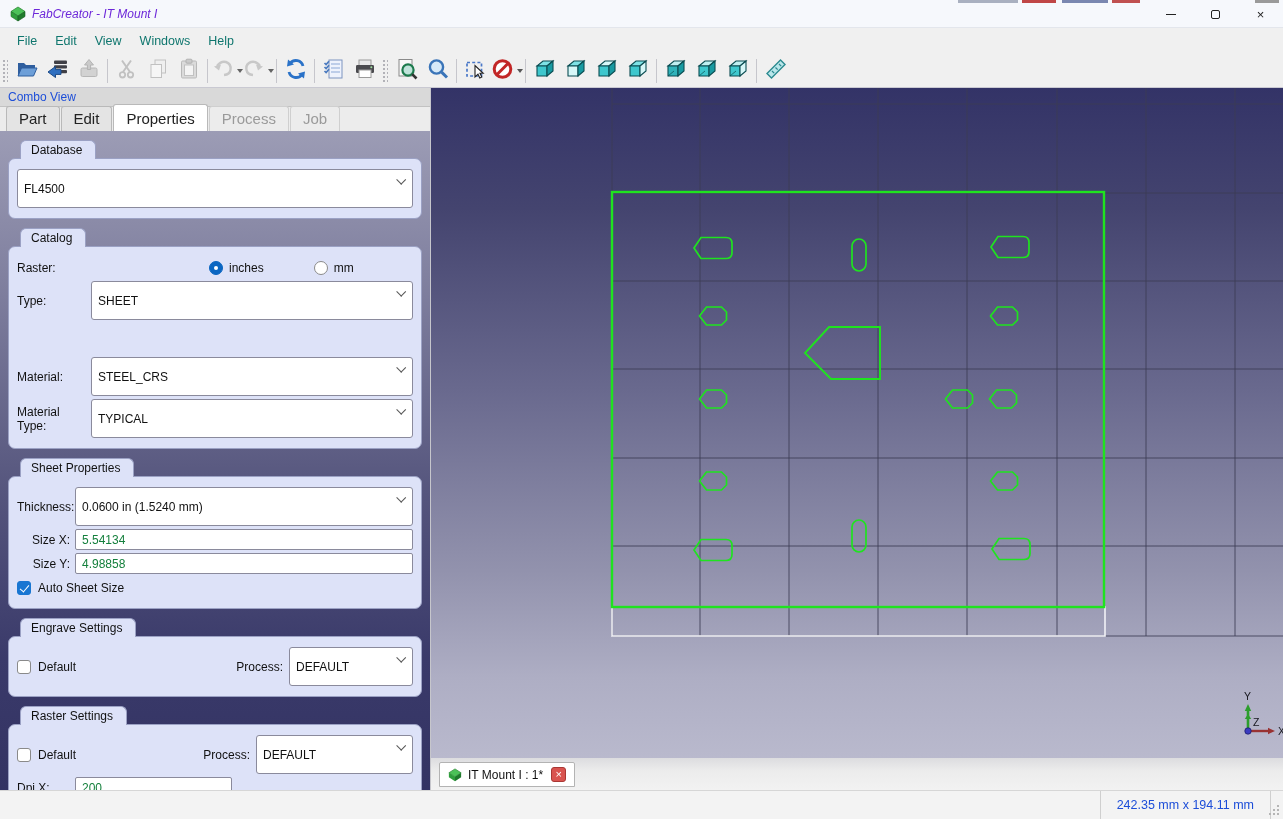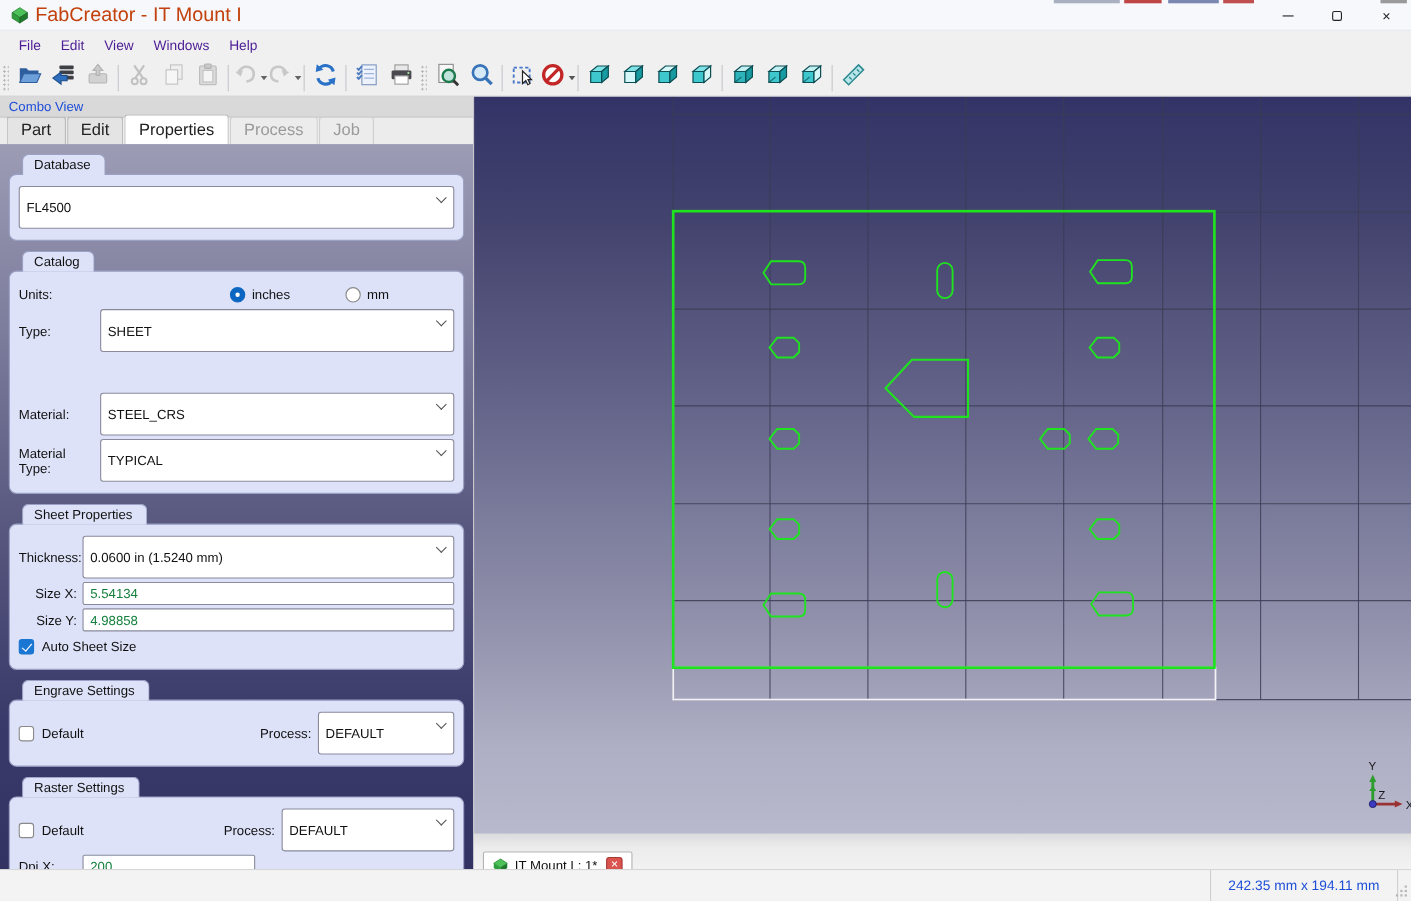--- a/index.html
+++ b/index.html
@@ -8,31 +8,31 @@
 
   .window { position:relative; width:1283px; height:819px; background:#f0f0f0;
             outline:1px solid #6f6f7a; overflow:hidden; }
 
   
   .titlebar { position:absolute; left:0; top:0; width:1283px; height:28px;
               background:#f6f8fc; border-bottom:1px solid #e3e6ec;
               display:flex; align-items:center; }
   .artifact { position:absolute; top:0; height:3px; }
   .appicon { display:inline-flex; width:16px; height:16px; margin:0 6px 0 10px; }
-  .wtitle { font-size:18px; color:#c2410c; }
+  .wtitle { font-size:12px; color:#6d28d9;font-style:italic; }
   .winbtns { position:absolute; right:0; top:0; height:28px; display:flex; }
   .winbtn { width:45px; height:28px; display:flex; align-items:center; justify-content:center;
             font-size:13px; color:#222; cursor:default; }
   .maxglyph { width:9px; height:9px; border:1.2px solid #222; border-radius:2px; }
   .minglyph { width:10px; height:0; border-top:1.2px solid #222; }
 
   
   .menubar { position:absolute; left:0; top:28px; width:1283px; height:26px;
              background:#f0f0f0; display:flex; align-items:center; padding-left:8px; }
-  .menuitem { font-size:12.5px; color:#4c1d95; padding:3px 9px; border-radius:3px; }
+  .menuitem { font-size:12.5px; color:#0f766e; padding:3px 9px; border-radius:3px; }
 
   
   .toolbar { position:absolute; left:0; top:54px; width:1283px; height:34px;
              background:#f0f0f0; border-bottom:1px solid #c9c9d2;
              display:flex; align-items:center; }
   .tb-handle { width:6px; height:24px; margin:0 3px 0 2px;
                background-image:radial-gradient(#b2b2b8 1px, transparent 1.1px);
                background-size:4px 4px; }
   .tb-btn { width:31px; height:30px; display:flex; align-items:center; justify-content:center;
             border-radius:3px; position:relative; }
@@ -92,21 +92,21 @@
                 color:#fdfdf3; font-size:24px; font-family:"Liberation Sans",sans-serif; }
 
   
   .viewport { position:absolute; left:431px; top:88px; width:852px; height:670px;
               background:linear-gradient(180deg,#333367 0%,#44446f 18%,#69698e 45%,#9292ad 72%,#aeaec4 88%,#b9b9cd 100%); }
   .viewport svg { position:absolute; left:0; top:0; }
 
   
   .mdi-tabbar { position:absolute; left:431px; top:758px; width:852px; height:32px;
                 background:linear-gradient(180deg,#dcdcdf 0%,#ececec 40%,#f2f2f2 100%); }
-  .mdi-tab { position:absolute; left:8px; top:16px; height:25px; background:#fff;
+  .mdi-tab { position:absolute; left:8px; top:4px; height:25px; background:#fff;
              border:1px solid #b3b3b3; border-radius:2px 2px 0 0; display:flex; align-items:center;
              padding:0 8px; font-size:12px; color:#111; }
   .mdi-tab .appicon { width:14px; height:14px; margin:0 6px 0 0; }
   .tabclose { width:15px; height:15px; margin-left:8px; background:#d9534f; border:1px solid #a93734;
               border-radius:3px; color:#fff; font-size:11px; line-height:13px; text-align:center; }
 
   
   .statusbar { position:absolute; left:0; top:790px; width:1283px; height:29px; background:#f3f3f3;
                border-top:1px solid #d6d6d6; display:flex; align-items:center; justify-content:flex-end; }
   .status-cell { height:100%; display:flex; align-items:center; border-left:1px solid #cfcfcf;
@@ -359,21 +359,21 @@
               <span>FL4500</span>
             </div>
           </div>
         </div>
       </div>
 
       <div class="groupwrap">
         <div class="group-label">Catalog</div>
         <div class="groupbox">
           <div class="row">
-            <span class="lbl-cat">Units:</span>
+            <span class="lbl-cat">Raster:</span>
             <span class="radio on" style="margin-left:118px"></span>
             <span>inches</span>
             <span class="radio" style="margin-left:50px"></span>
             <span>mm</span>
           </div>
           <div class="row">
             <span class="lbl-cat">Type:</span>
             <div class="combo">
               <span>SHEET</span>
             </div>

